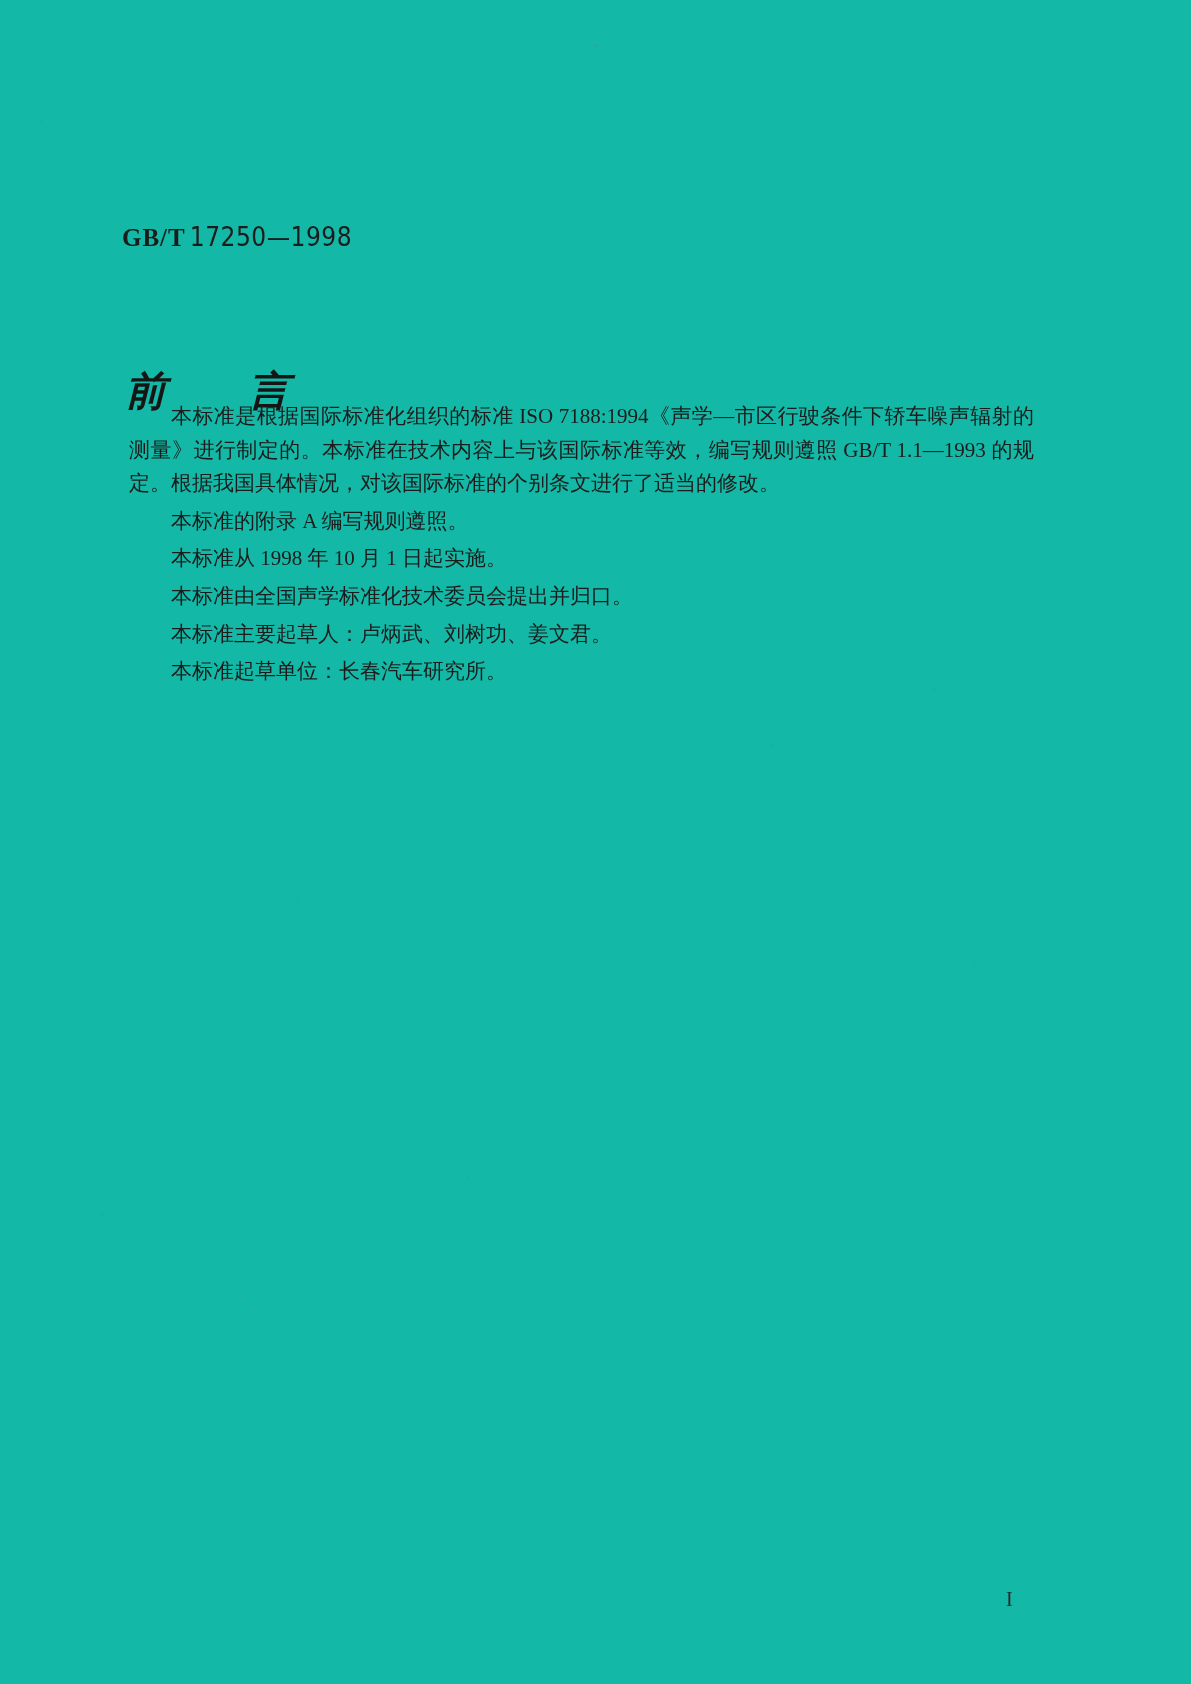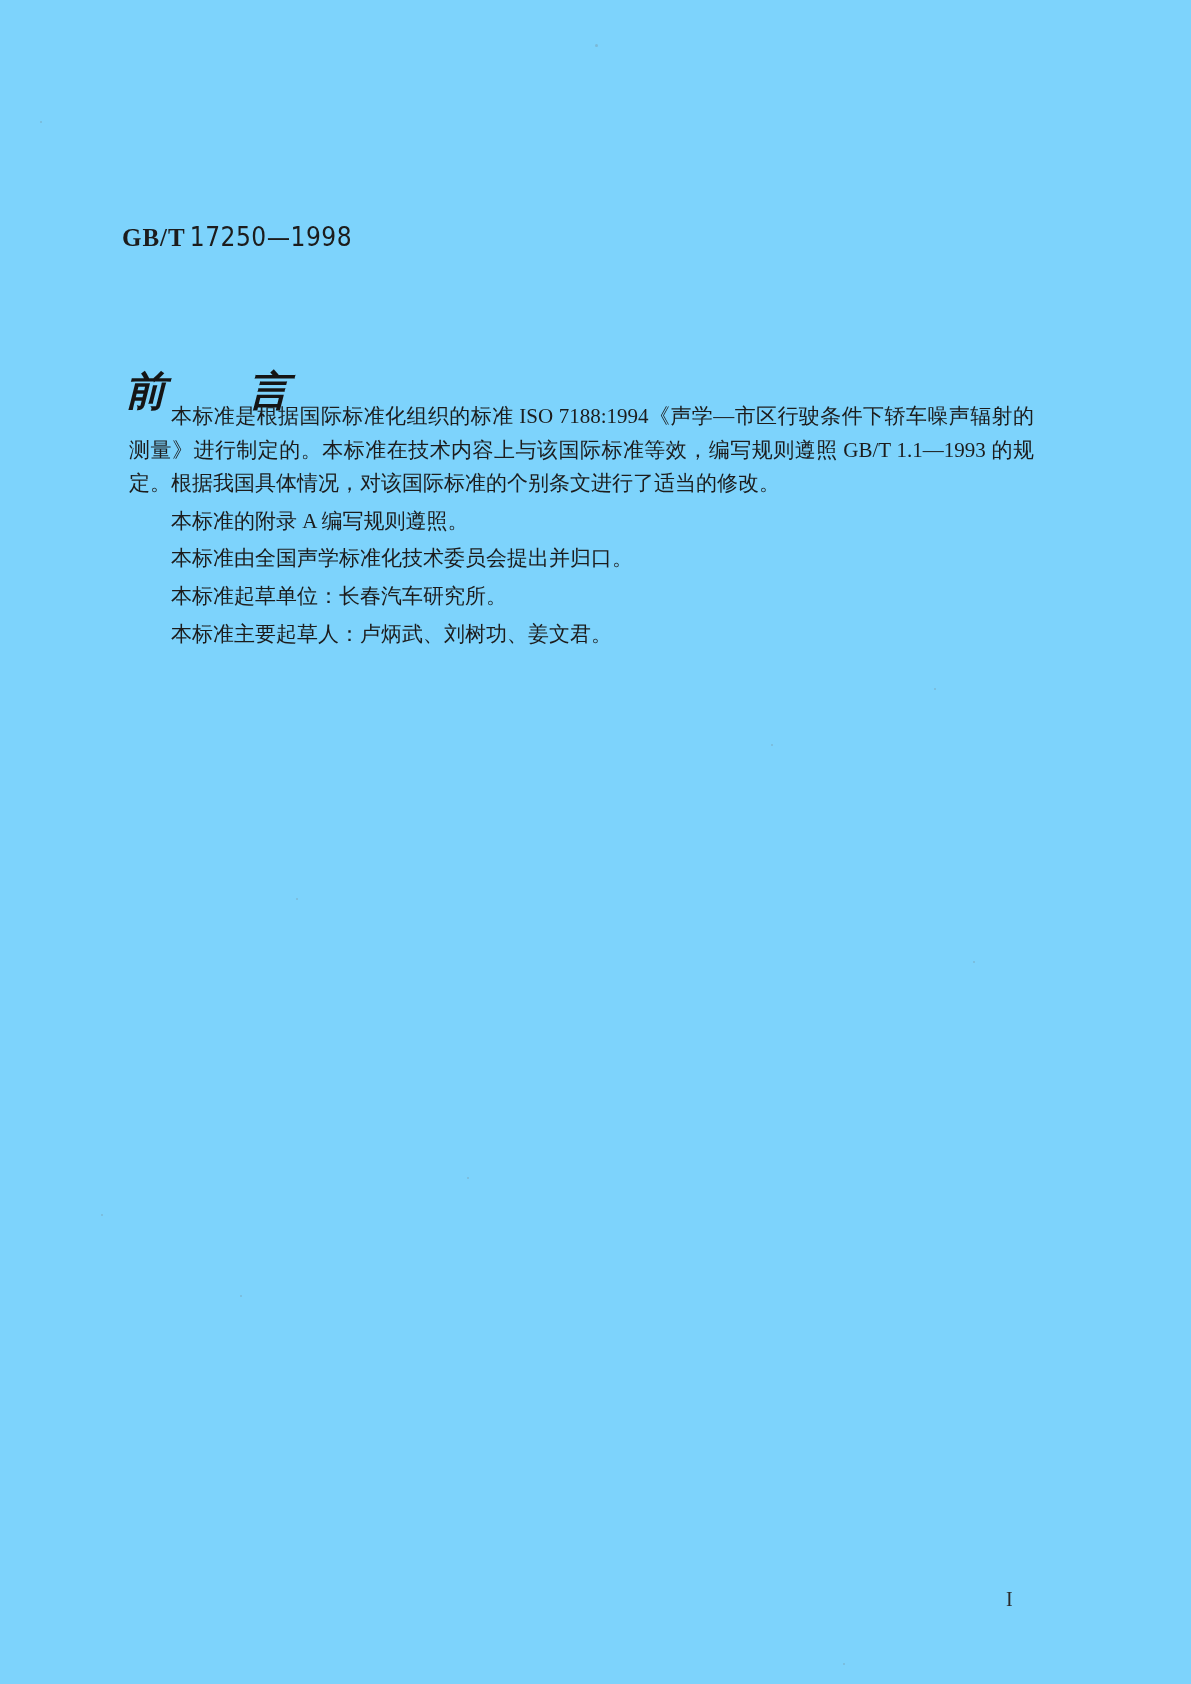--- a/index.html
+++ b/index.html
@@ -4,21 +4,21 @@
 <style>
   html, body {
     margin: 0;
     padding: 0;
     background: #ffffff;
   }
   .page {
     position: relative;
     width: 1191px;
     height: 1684px;
-    background: #7dd3fc;
+    background: #14b8a6;
     overflow: hidden;
     color: #1c1c1c;
     font-family: "Liberation Serif", "DejaVu Serif", serif;
   }
   
   .doc-code {
     position: absolute;
     left: 122px;
     top: 222px;
     white-space: nowrap;
@@ -105,23 +105,24 @@
   <div class="doc-code">
     <span class="prefix">GB/T</span>
     <span class="number">17250—1998</span>
   </div>
 
   <h1 class="fore-title">前　　言</h1>
 
   <div class="body-text">
     <p class="justified">本标准是根据国际标准化组织的标准 ISO 7188:1994《声学—市区行驶条件下轿车噪声辐射的测量》进行制定的。本标准在技术内容上与该国际标准等效，编写规则遵照 GB/T 1.1—1993 的规定。根据我国具体情况，对该国际标准的个别条文进行了适当的修改。</p>
     <p>本标准的附录 A 编写规则遵照。</p>
+    <p>本标准从 1998 年 10 月 1 日起实施。</p>
     <p>本标准由全国声学标准化技术委员会提出并归口。</p>
+    <p>本标准主要起草人：卢炳武、刘树功、姜文君。</p>
     <p>本标准起草单位：长春汽车研究所。</p>
-    <p>本标准主要起草人：卢炳武、刘树功、姜文君。</p>
   </div>
 
   <div class="page-number">I</div>
 
   <div class="speck s1"></div>
   <div class="speck s2"></div>
   <div class="speck s3"></div>
   <div class="speck s4"></div>
   <div class="speck s5"></div>
   <div class="speck s6"></div>

